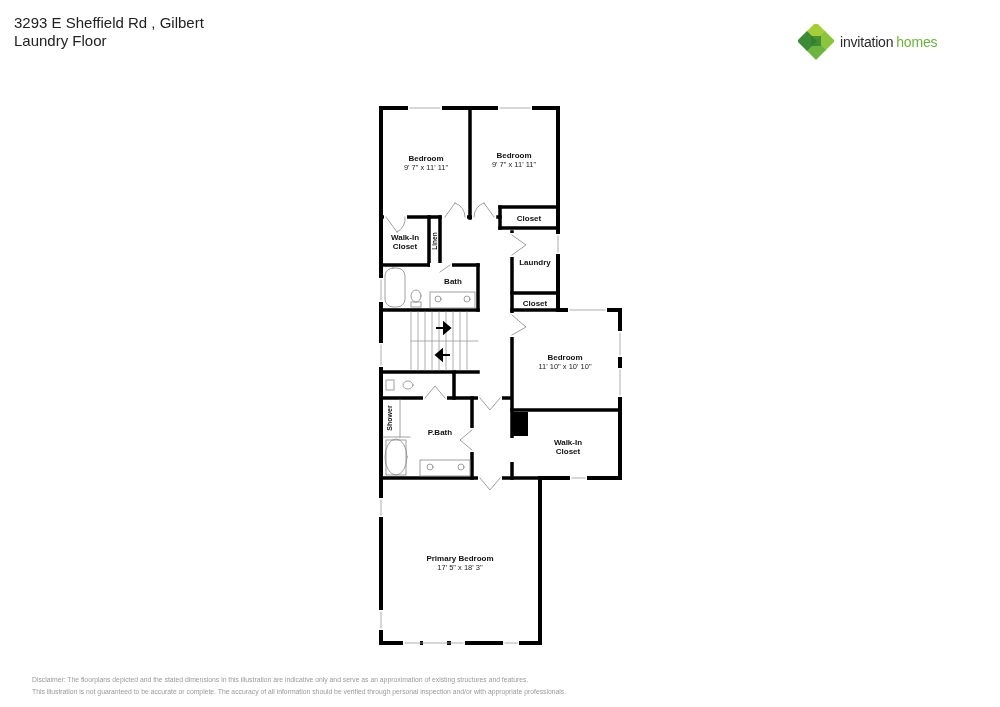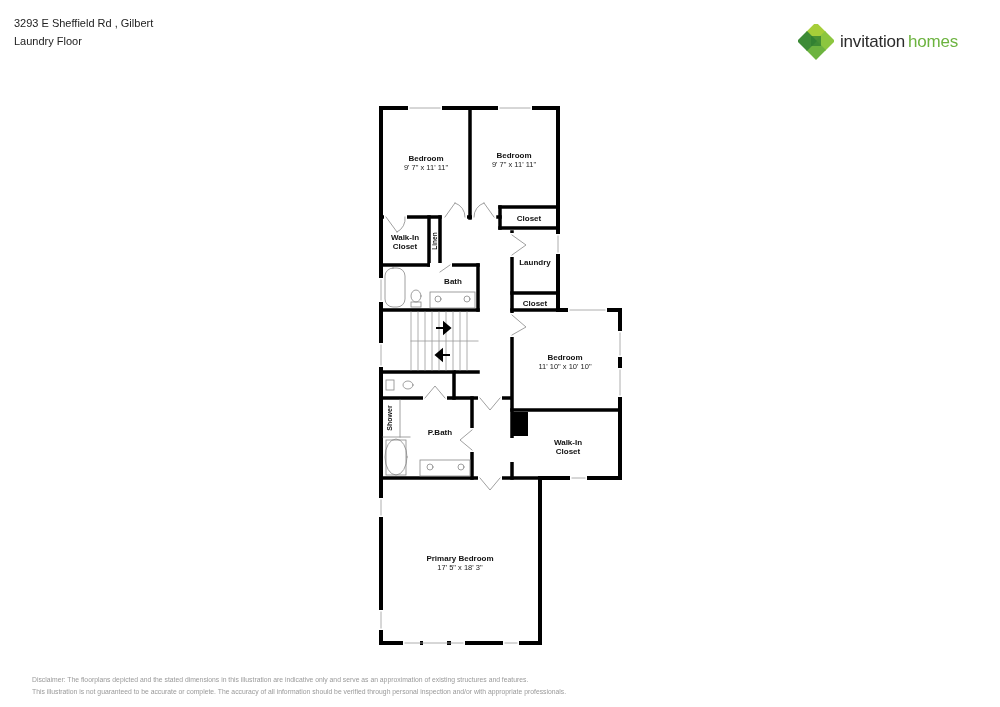--- a/index.html
+++ b/index.html
@@ -1,19 +1,19 @@
 <!DOCTYPE html>
 <html><head>
 <meta charset="utf-8">
 <style>
   html, body { margin: 0; padding: 0; background: #ffffff; }
   body { width: 1000px; height: 707px; position: relative; overflow: hidden; font-family: "Liberation Sans", sans-serif; color: #222; }
-  .header { position: absolute; left: 14px; top: 14px; font-size: 11px; line-height: 18px; color: #222; }
+  .header { position: absolute; left: 14px; top: 14px; font-size: 15px; line-height: 18px; color: #222; }
   .logo { position: absolute; left: 798px; top: 24px; display: flex; align-items: center; gap: 6px; }
-  .logo-text { font-size: 17px; letter-spacing: -0.2px; }
+  .logo-text { font-size: 14px; letter-spacing: -0.2px; }
   .logo-text .w1 { color: #2b2b2b; }
   .logo-text .w2 { color: #6cb33f; margin-left: 3px; }
   .disclaimer { position: absolute; left: 32px; top: 674px; font-size: 6.8px; line-height: 12px; color: #9a9a9a; }
   svg.plan { position: absolute; left: 0; top: 0; }
   .room-label { font-family: "Liberation Sans", sans-serif; font-weight: bold; font-size: 8px; fill: #111; }
   .room-dim { font-family: "Liberation Sans", sans-serif; font-size: 7.5px; fill: #222; }
 </style>
 </head>
 <body>
 

